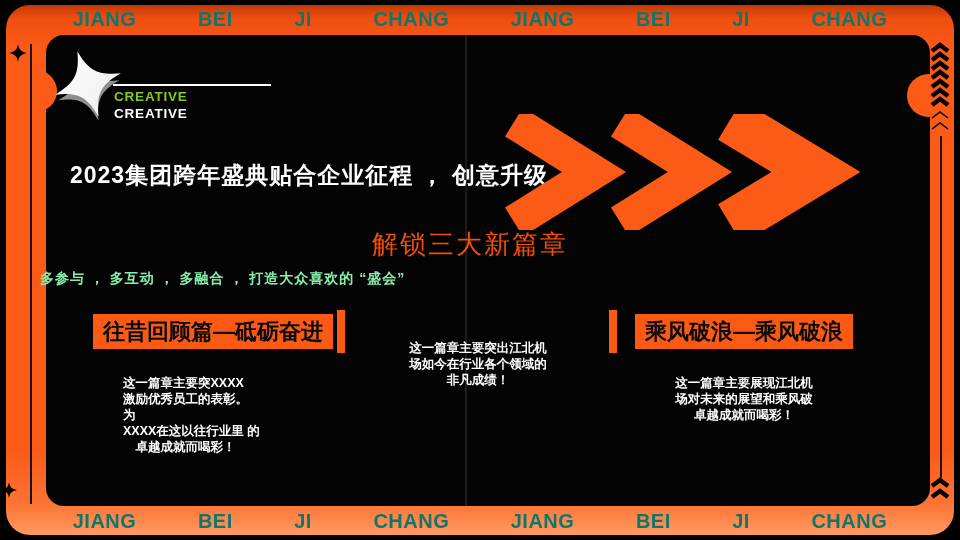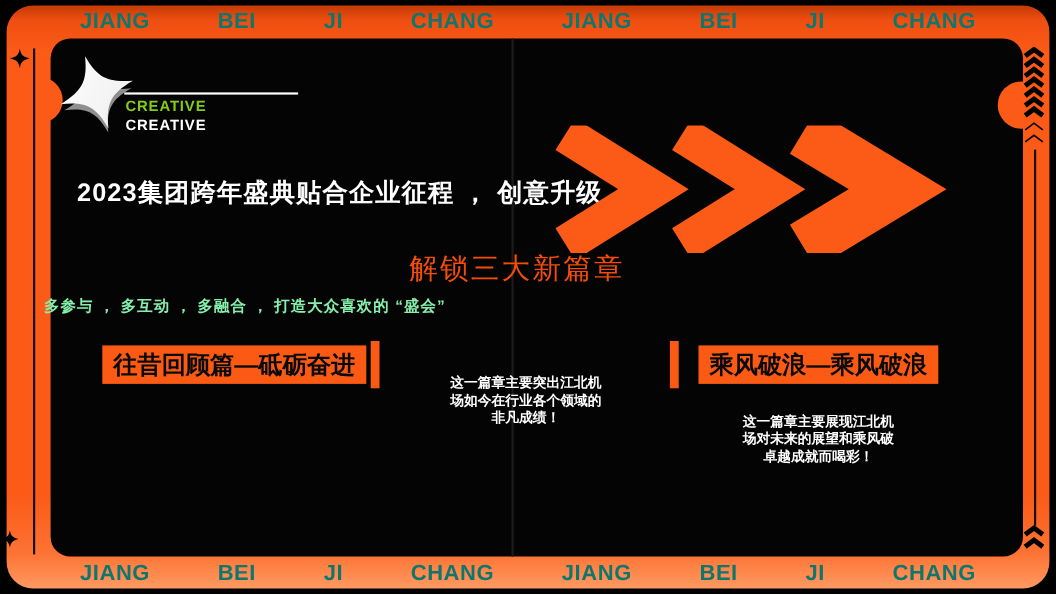--- a/index.html
+++ b/index.html
@@ -175,20 +175,25 @@
       <polyline points="120,8 200,58 120,108" stroke-width="34"></polyline>
       <polyline points="230,6 316,58 230,110" stroke-width="46"></polyline>
     </g>
   </svg>
 
   <div class="section-title">解锁三大新篇章</div>
   <div class="section-subtitle">多参与 ， 多互动 ， 多融合 ， 打造大众喜欢的 “盛会”</div>
 
   <div class="chapter chapter-1">
     <div class="chapter-box">往昔回顾篇—砥砺奋进</div>
+    <div class="chapter-desc desc-left">这一篇章主要突XXXX
+激励优秀员工的表彰。
+为
+XXXX在这以往行业里 的
+　卓越成就而喝彩！</div>
   </div>
   <div class="chapter-divider divider-1"></div>
   <div class="chapter chapter-2">
     <div class="chapter-desc desc-center">这一篇章主要突出江北机
 场如今在行业各个领域的
 非凡成绩！</div>
   </div>
   <div class="chapter-divider divider-2"></div>
   <div class="chapter chapter-3">
     <div class="chapter-box">乘风破浪—乘风破浪</div>

